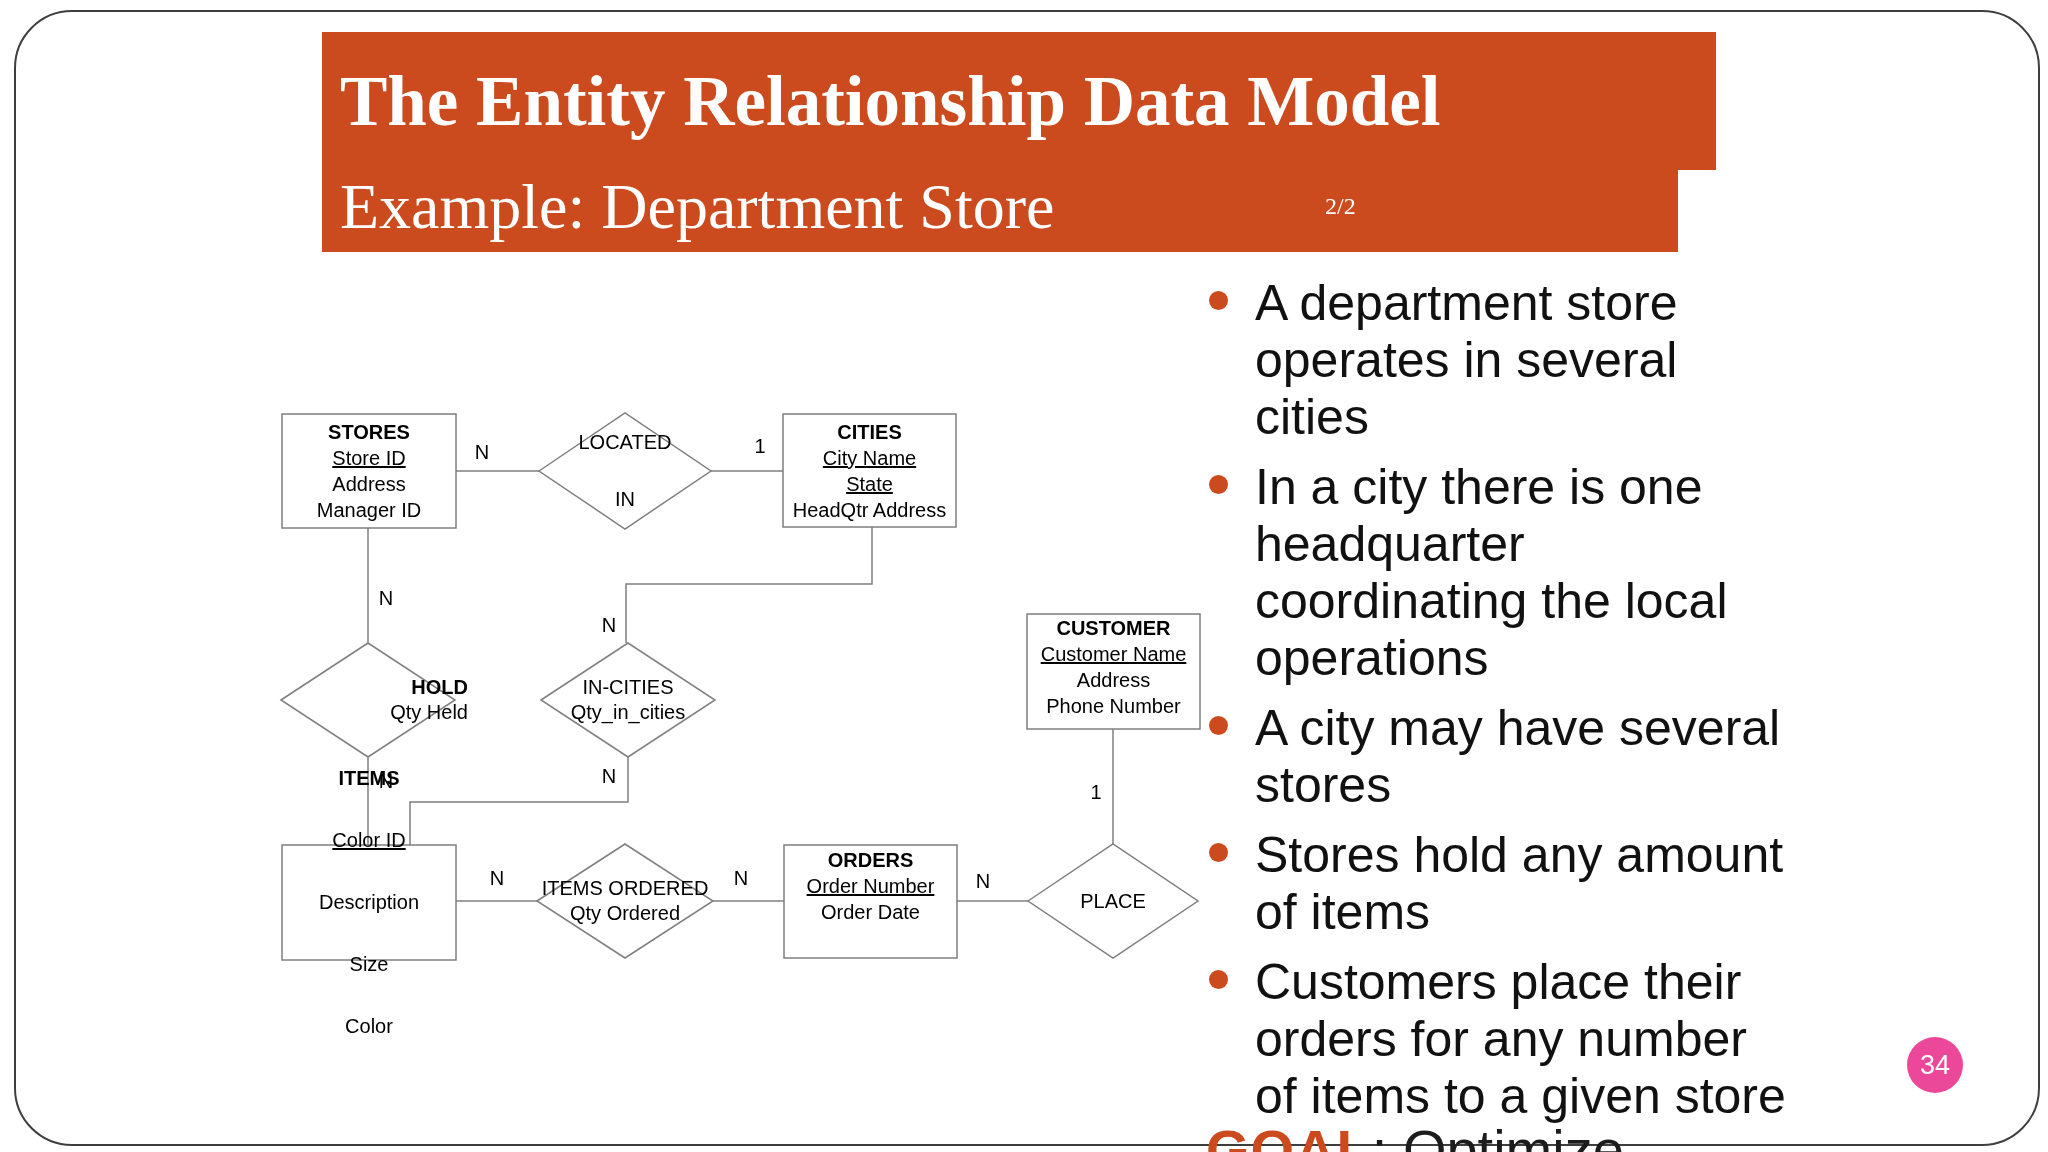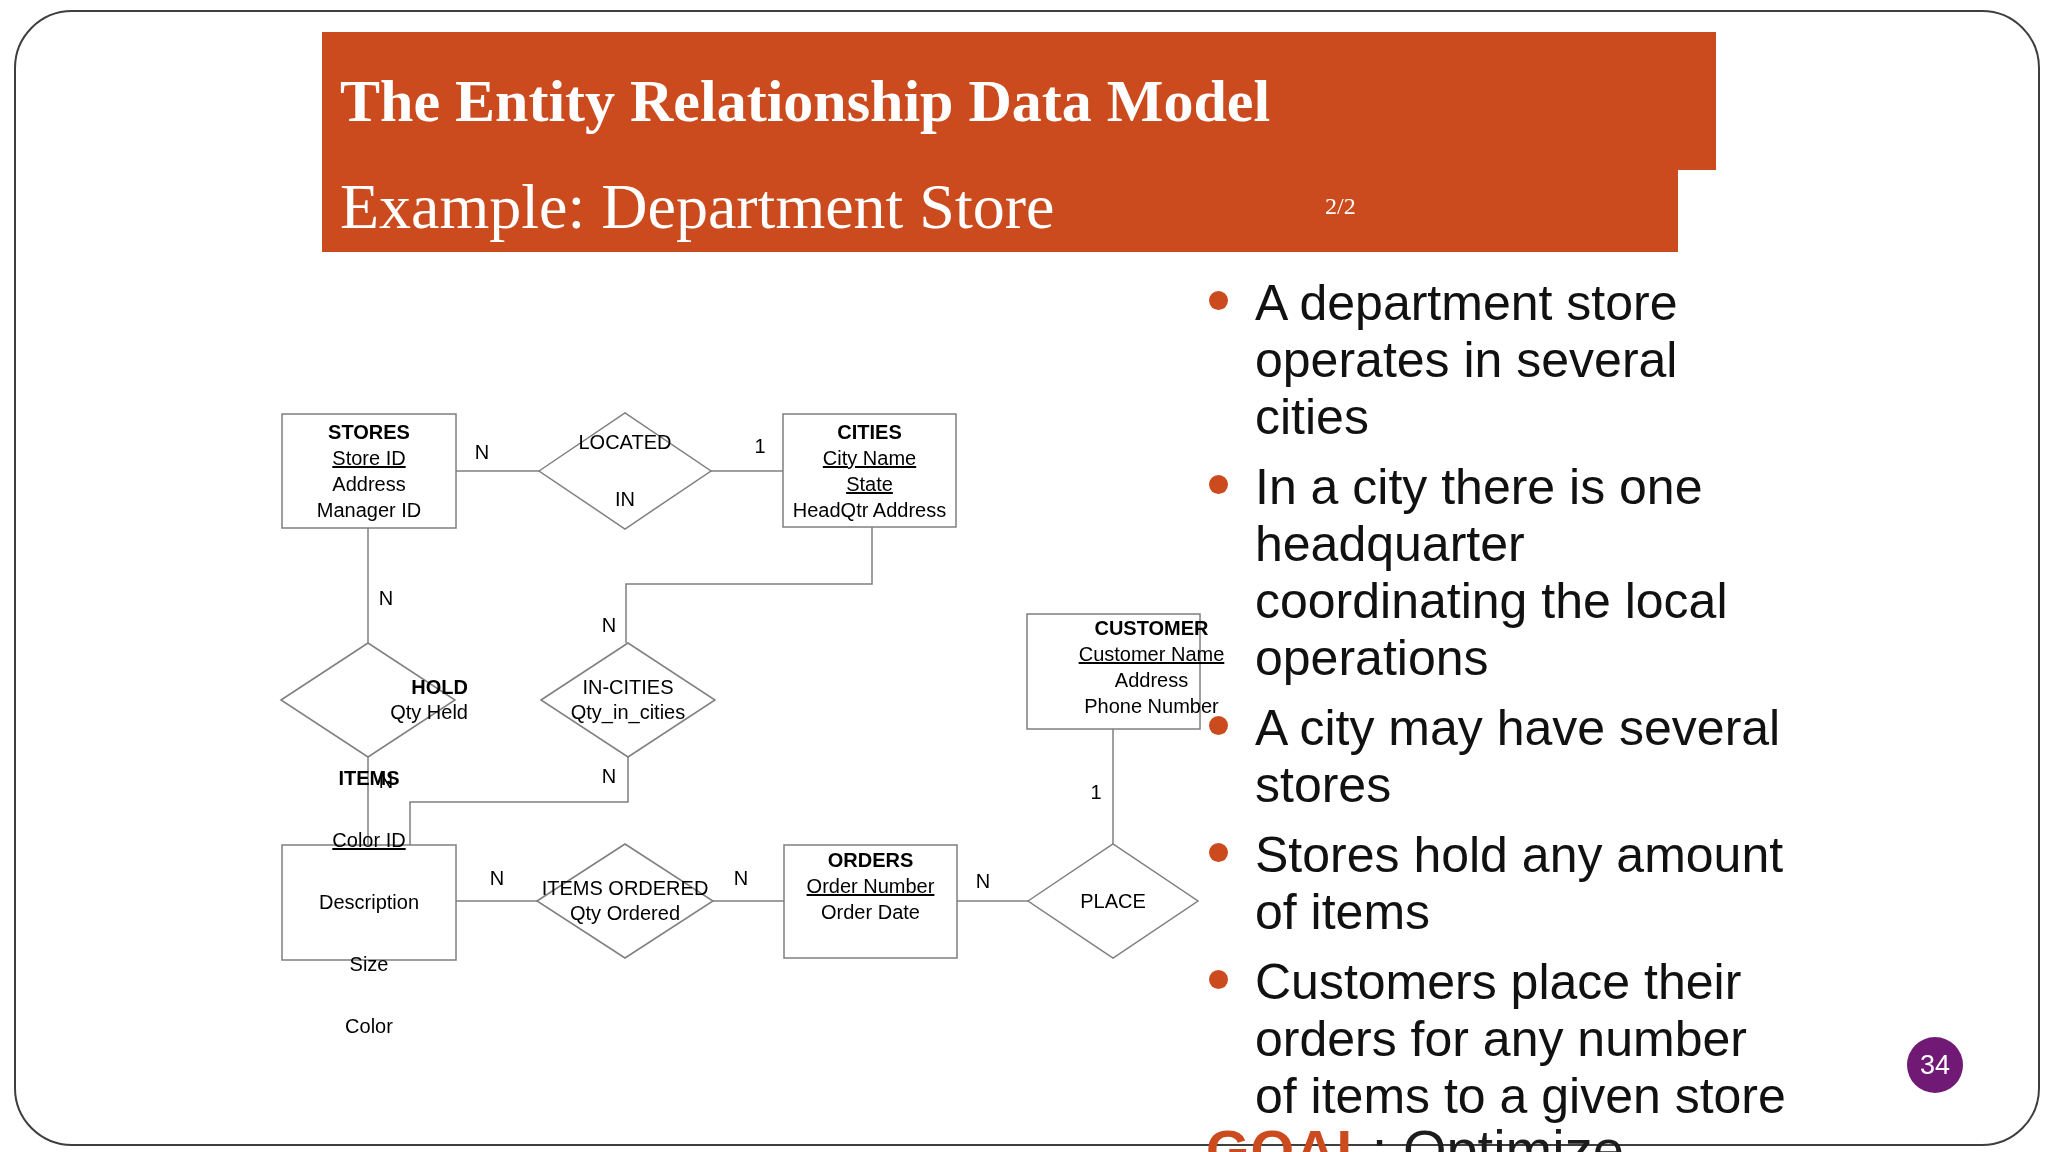--- a/index.html
+++ b/index.html
@@ -16,21 +16,21 @@
   .banner-top{
     position:absolute;left:322px;top:32px;width:1394px;height:138px;
     background:#cb4a1e;z-index:2;
   }
   .banner-bottom{
     position:absolute;left:322px;top:161px;width:1308px;height:91px;
     background:#cb4a1e;z-index:2;padding-left:48px;
   }
   .slide-title{
     position:absolute;left:18px;top:0;height:138px;display:flex;align-items:center;
-    font-family:"Liberation Serif",serif;font-weight:bold;font-size:60px;color:#ffffff;
+    font-family:"Liberation Serif",serif;font-weight:bold;font-size:71px;color:#ffffff;
     white-space:nowrap;letter-spacing:0px;
   }
   .slide-subtitle{
     position:absolute;left:18px;top:0;height:91px;display:flex;align-items:center;
     font-family:"Liberation Serif",serif;font-weight:normal;font-size:64px;color:#ffffff;
     white-space:nowrap;
   }
   .slide-part{
     position:absolute;left:1003px;top:0;height:91px;display:flex;align-items:center;
     font-family:"Liberation Serif",serif;font-size:24px;color:#ffffff;
@@ -70,21 +70,21 @@
   
   .goal-line{
     position:absolute;left:1206px;top:1120px;z-index:4;white-space:nowrap;
     font-size:56px;line-height:60px;
   }
   .goal-label{font-weight:bold;color:#cb4a1e;letter-spacing:1px;}
   .goal-rest{color:#1c1c1c;}
   
   .page-badge{
     position:absolute;left:1907px;top:1037px;width:56px;height:56px;border-radius:50%;
-    background:#701a75;color:#ffffff;display:flex;align-items:center;justify-content:center;
+    background:#ec4899;color:#ffffff;display:flex;align-items:center;justify-content:center;
     font-size:27px;z-index:3;
   }
 </style>
 </head>
 <body>
 
 <div class="slide-border"></div>
 
 <div class="banner-top">
   <div class="slide-title">The Entity Relationship Data Model</div>
@@ -126,21 +126,21 @@
   <span class="key">Store ID</span>
   <span>Address</span>
   <span>Manager ID</span>
 </div>
 <div class="entity" style="left:783px;top:414px;width:173px;height:113px;">
   <span class="etitle">CITIES</span>
   <span class="key">City Name</span>
   <span class="key">State</span>
   <span>HeadQtr Address</span>
 </div>
-<div class="entity" style="left:1027px;top:614px;width:173px;height:106px;margin-left:38px;">
+<div class="entity" style="left:1027px;top:614px;width:173px;height:106px;">
   <span class="etitle">CUSTOMER</span>
   <span class="key">Customer Name</span>
   <span>Address</span>
   <span>Phone Number</span>
 </div>
 <div class="entity compact" style="left:282px;top:845px;width:174px;height:115px;gap:39px;">
   <span class="etitle">ITEMS</span>
   <span class="key">Color ID</span>
   <span>Description</span>
   <span>Size</span>

